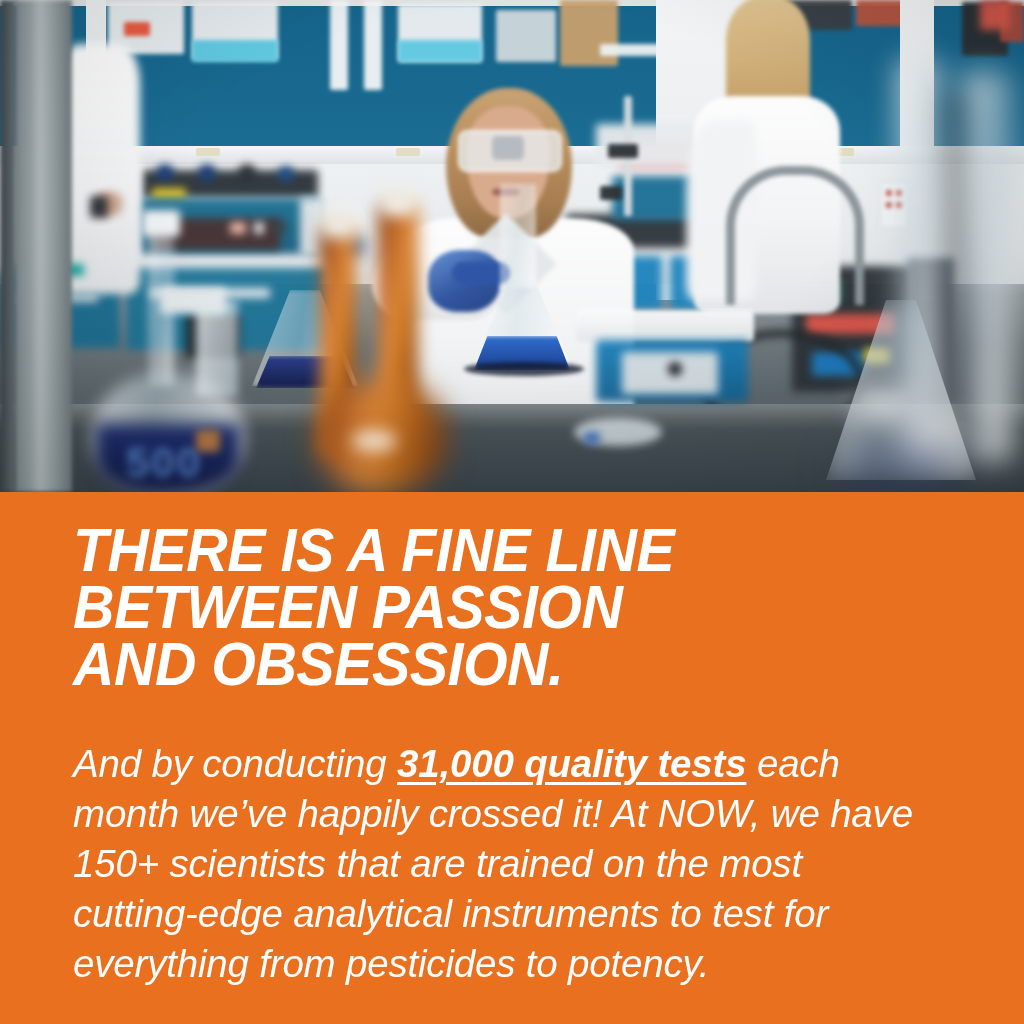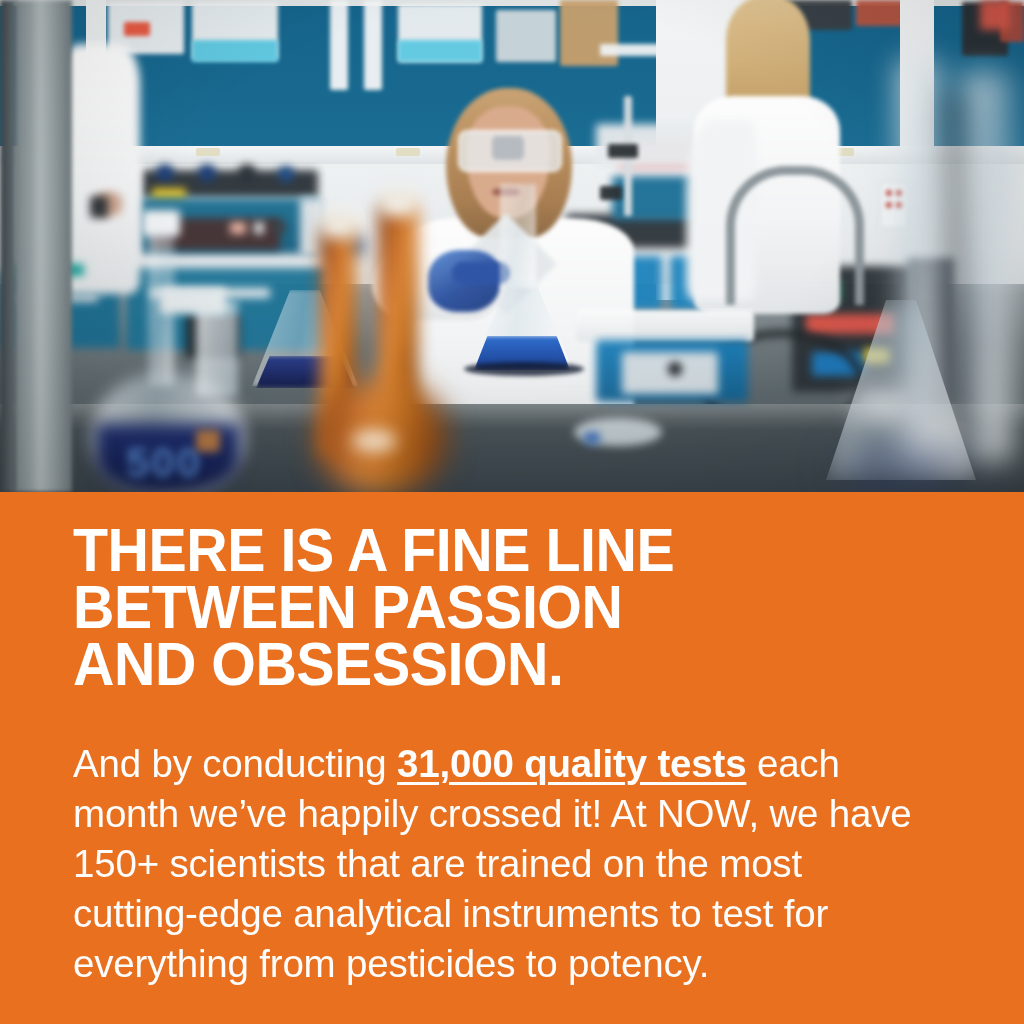--- a/index.html
+++ b/index.html
@@ -100,20 +100,21 @@
   .amber {
     background: linear-gradient(100deg,#7d3c14 0%, #b55f22 20%, #e08a3c 42%, #c3701f 60%, #8a4715 85%, #5e3010 100%);
   }
 
   
   .panel {
     position: absolute;
     left: 0; top: 492px;
     width: 1024px; height: 532px;
     background: #e8701f;
+    font-style: italic;
   }
 
   .headline {
     position: absolute;
     left: 73px;
     top: 30px;
     width: 900px;
     color: #ffffff;
     font-family: "Liberation Sans", sans-serif;
     font-weight: 700;

